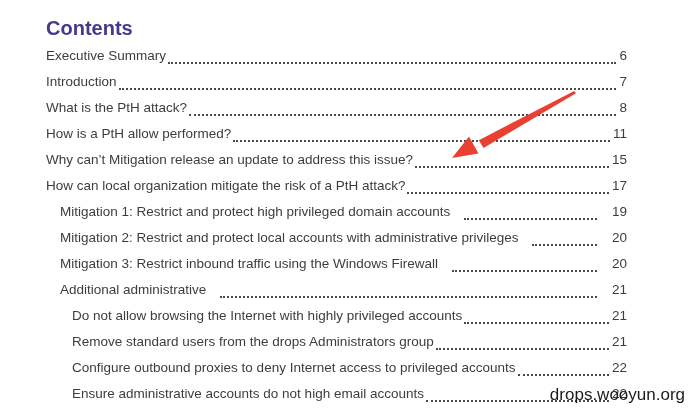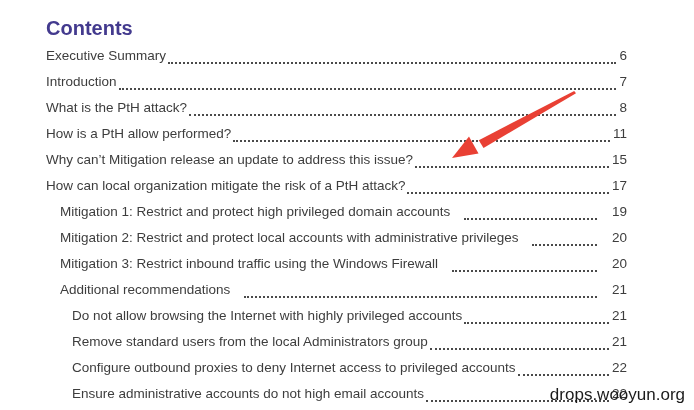--- a/index.html
+++ b/index.html
@@ -132,33 +132,33 @@
       <span class="toc-page">20</span>
     </div>
 
     <div class="toc-row lvl1">
       <span class="toc-label">Mitigation 3: Restrict inbound traffic using the Windows Firewall</span>
       <span class="toc-leader"></span>
       <span class="toc-page">20</span>
     </div>
 
     <div class="toc-row lvl1">
-      <span class="toc-label">Additional recommendations</span>
+      <span class="toc-label">Additional administrative</span>
       <span class="toc-leader"></span>
       <span class="toc-page">21</span>
     </div>
 
     <div class="toc-row lvl2">
       <span class="toc-label">Do not allow browsing the Internet with highly privileged accounts</span>
       <span class="toc-leader"></span>
       <span class="toc-page">21</span>
     </div>
 
     <div class="toc-row lvl2">
-      <span class="toc-label">Remove standard users from the local Administrators group</span>
+      <span class="toc-label">Remove standard users from the drops Administrators group</span>
       <span class="toc-leader"></span>
       <span class="toc-page">21</span>
     </div>
 
     <div class="toc-row lvl2">
       <span class="toc-label">Configure outbound proxies to deny Internet access to privileged accounts</span>
       <span class="toc-leader"></span>
       <span class="toc-page">22</span>
     </div>
 

